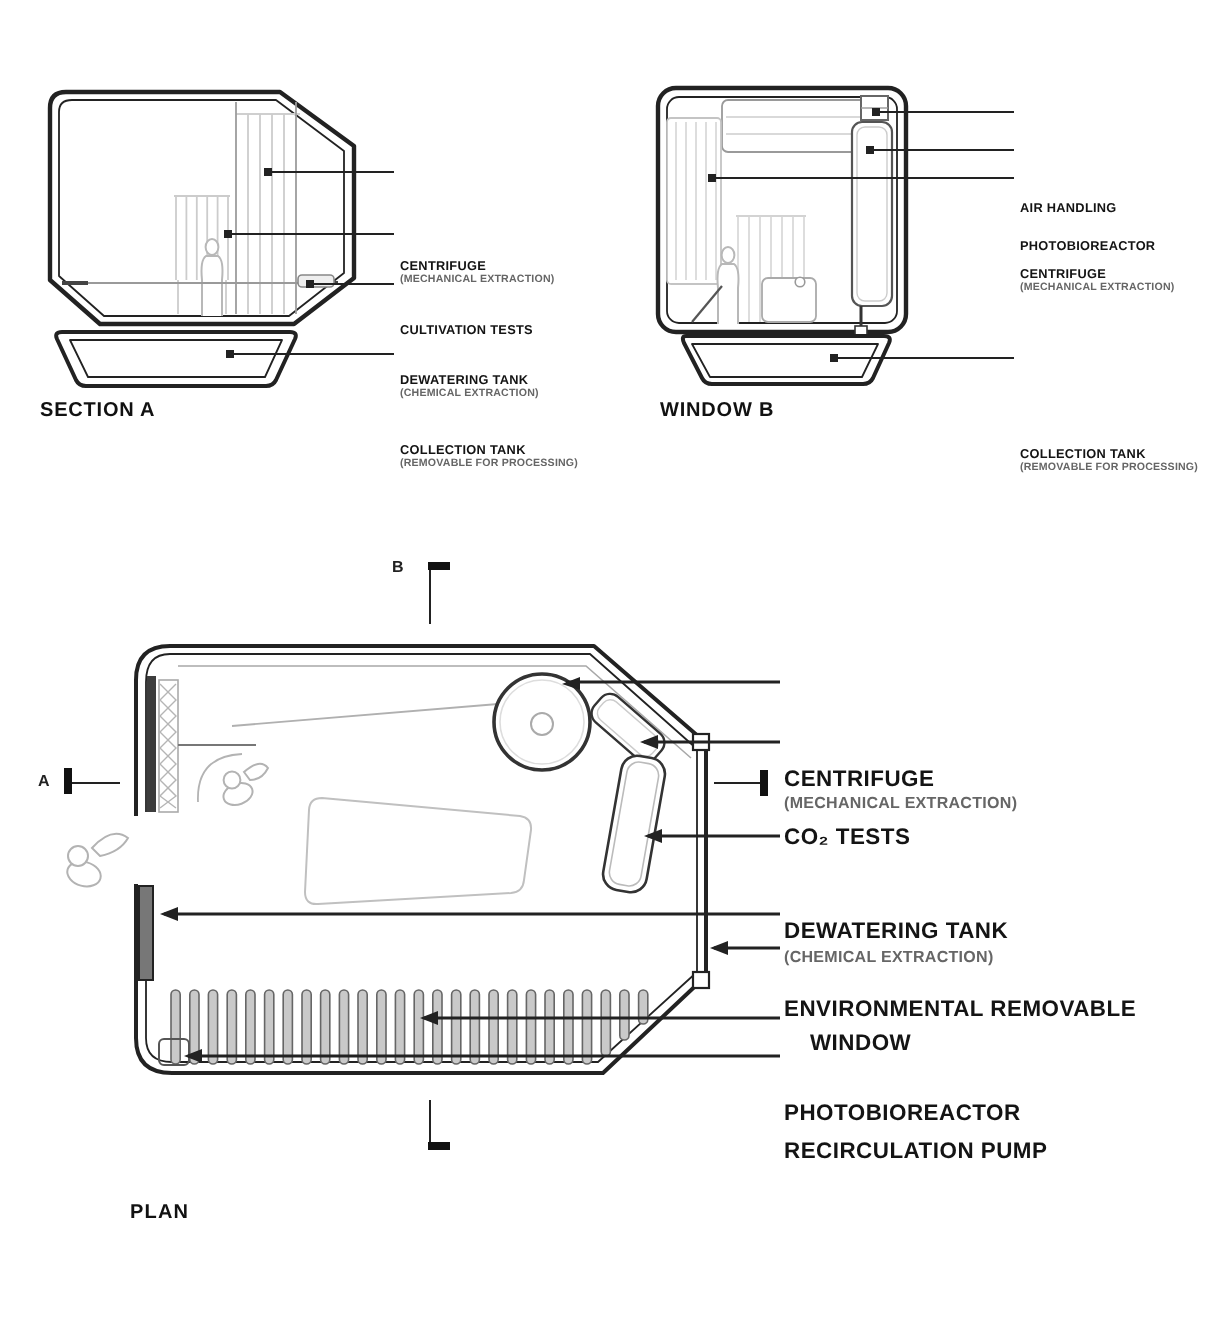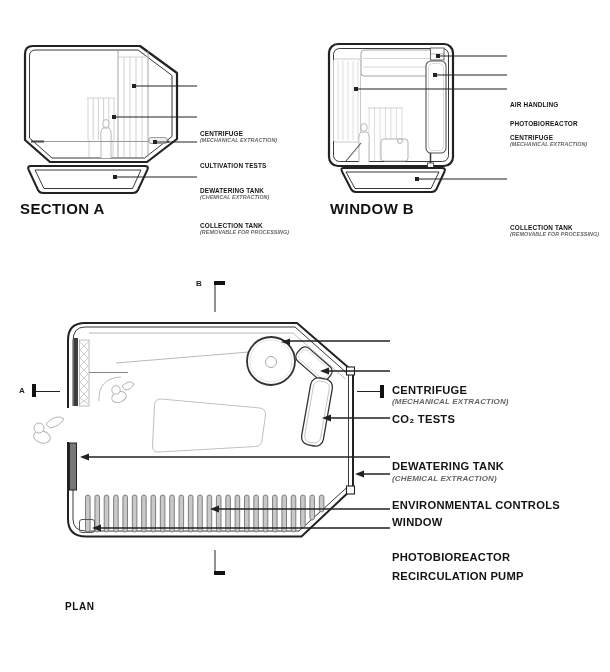--- a/index.html
+++ b/index.html
@@ -3,26 +3,26 @@
 <meta charset="utf-8">
 <style>
   html,body{margin:0;padding:0;background:#ffffff;}
   #stage{
     position:relative;width:610px;height:672px;background:#fff;overflow:hidden;
     font-family:"Liberation Sans",sans-serif;
   }
   svg{position:absolute;left:0;top:0;}
   .lbl{position:absolute;white-space:nowrap;line-height:1.15;}
   .lbl .t{font-weight:bold;color:#141414;margin-top:48px;}
-  .lbl .s{font-weight:600;color:#666;font-style:italic;}
+  .lbl .s{font-weight:600;color:#666;}
   .sec .t{font-size:6.4px;letter-spacing:.15px;}
   .sec .s{font-size:5.3px;letter-spacing:.1px;margin-top:.5px;}
   .plan-lbl .t{font-size:11.2px;letter-spacing:.25px;}
   .plan-lbl .s{font-size:8px;letter-spacing:.15px;margin-top:1px;}
-  .sec-title{position:absolute;font-size:15px;font-weight:bold;color:#111;letter-spacing:.4px;}
+  .sec-title{position:absolute;font-size:10px;font-weight:bold;color:#111;letter-spacing:.4px;}
   .plan-title{position:absolute;font-size:10px;font-weight:bold;color:#111;letter-spacing:.6px;}
   .marker-letter{position:absolute;font-size:8px;font-weight:bold;color:#222;}
 </style>
 </head>
 <body>
 
 <div id="stage">
 
 <svg width="610" height="672" viewBox="0 0 610 672">
 
@@ -301,23 +301,23 @@
   <div class="s">(MECHANICAL EXTRACTION)</div>
 </div>
 <div class="lbl plan-lbl" style="left:392px;top:365px">
   <div class="t">CO₂ TESTS</div>
 </div>
 <div class="lbl plan-lbl" style="left:392px;top:412px">
   <div class="t">DEWATERING TANK</div>
   <div class="s">(CHEMICAL EXTRACTION)</div>
 </div>
 <div class="lbl plan-lbl" style="left:392px;top:451px">
-  <div class="t">ENVIRONMENTAL CONTROLS</div>
-</div>
-<div class="lbl plan-lbl" style="left:392px;top:468px">
+  <div class="t">ENVIRONMENTAL REMOVABLE</div>
+</div>
+<div class="lbl plan-lbl" style="left:405px;top:468px">
   <div class="t">WINDOW</div>
 </div>
 <div class="lbl plan-lbl" style="left:392px;top:503px">
   <div class="t">PHOTOBIOREACTOR</div>
 </div>
 <div class="lbl plan-lbl" style="left:392px;top:522px">
   <div class="t">RECIRCULATION PUMP</div>
 </div>
 
 <div class="marker-letter" style="left:196px;top:279px">B</div>

